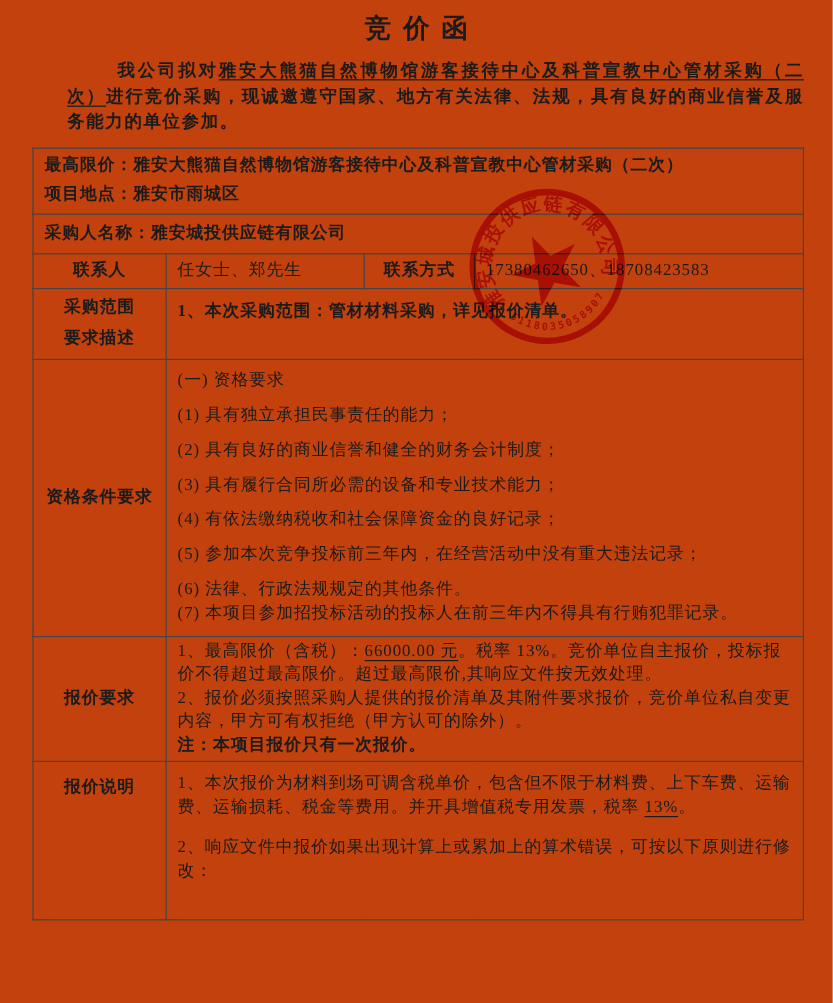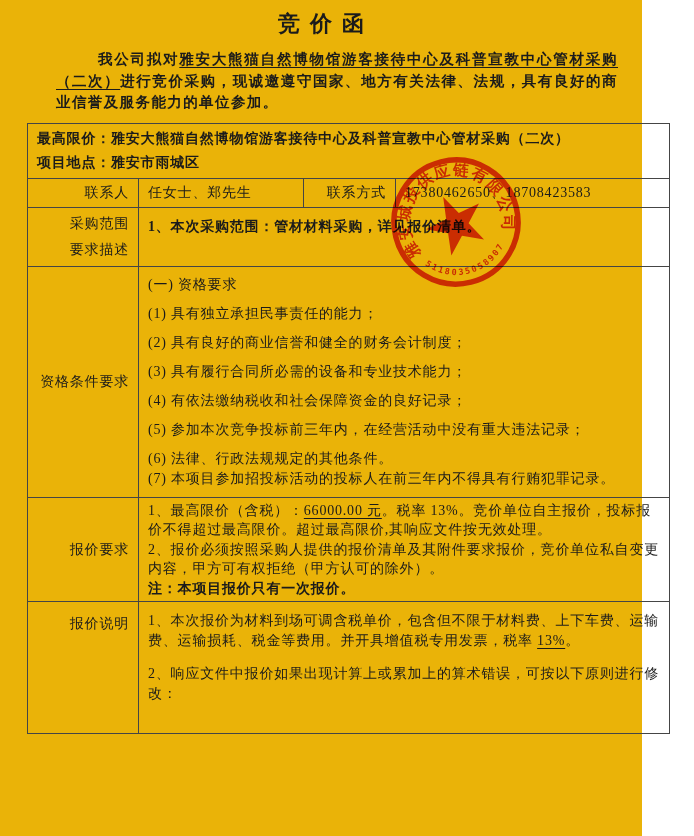--- a/index.html
+++ b/index.html
@@ -2,21 +2,21 @@
 <html><head>
 <meta charset="utf-8">
 <style>
   * { margin:0; padding:0; box-sizing:border-box; }
   html,body { background:#ffffff; }
   body {
     width:694px; height:836px; overflow:hidden;
     font-family:"Liberation Serif","DejaVu Serif",serif;
     color:#1b1b1b;
   }
-  .page { position:relative; width:642px; height:836px; background:#eab308; }
+  .page { position:relative; width:694px; height:836px; background:#c2410c; }
 
   .doc-title {
     text-align:center; font-size:22px; font-weight:bold;
     letter-spacing:10px; padding:9px 0 8px 10px;
   }
   .intro {
     margin:2px 24px 9px 56px;
     font-size:14.5px; font-weight:bold;
     line-height:21.5px; letter-spacing:1.4px;
     text-align:justify; text-indent:42px;
@@ -25,21 +25,21 @@
 
   table.doc {
     border-collapse:collapse; table-layout:fixed;
     width:642px; margin-left:27px; font-size:14px;
   }
   table.doc td {
     border:1.5px solid #454545;
     padding:3px 9px; vertical-align:middle;
     letter-spacing:0.8px; line-height:19px;
   }
-  td.lbl { text-align:right; font-weight:normal; padding:2px 3px; }
+  td.lbl { text-align:center; font-weight:bold; padding:2px 3px; }
   td.lbl .lbl-line { display:block; line-height:26px; }
 
   .row-project td { height:53px; font-weight:bold; }
   .row-project .line { line-height:24px; }
   .row-purchaser td { height:33px; font-weight:bold; }
   .row-contact td { height:29px; padding-top:2px; padding-bottom:2px; }
   .row-scope td.content { height:59px; vertical-align:top; padding-top:9px; font-weight:bold; }
   .row-supply td.content { height:56px; line-height:19px; font-weight:bold; }
   .row-qual td.content { height:231px; vertical-align:middle;margin-left:28px; }
   .qual-item { line-height:20px; margin-bottom:9px; }
@@ -78,20 +78,23 @@
       </colgroup>
 
     <tbody>
         <tr class="row-project">
       <td colspan="4">
         <div class="line">最高限价：雅安大熊猫自然博物馆游客接待中心及科普宣教中心管材采购（二次）</div>
         <div class="line">项目地点：雅安市雨城区</div>
       </td>
     </tr>
 
+    <tr class="row-purchaser">
+      <td colspan="4">采购人名称：雅安城投供应链有限公司</td>
+    </tr>
 
     <tr class="row-contact">
       <td class="lbl">联系人</td>
       <td>任女士、郑先生</td>
       <td class="lbl">联系方式</td>
       <td>17380462650、18708423583</td>
     </tr>
 
     <tr class="row-scope">
       <td class="lbl">

